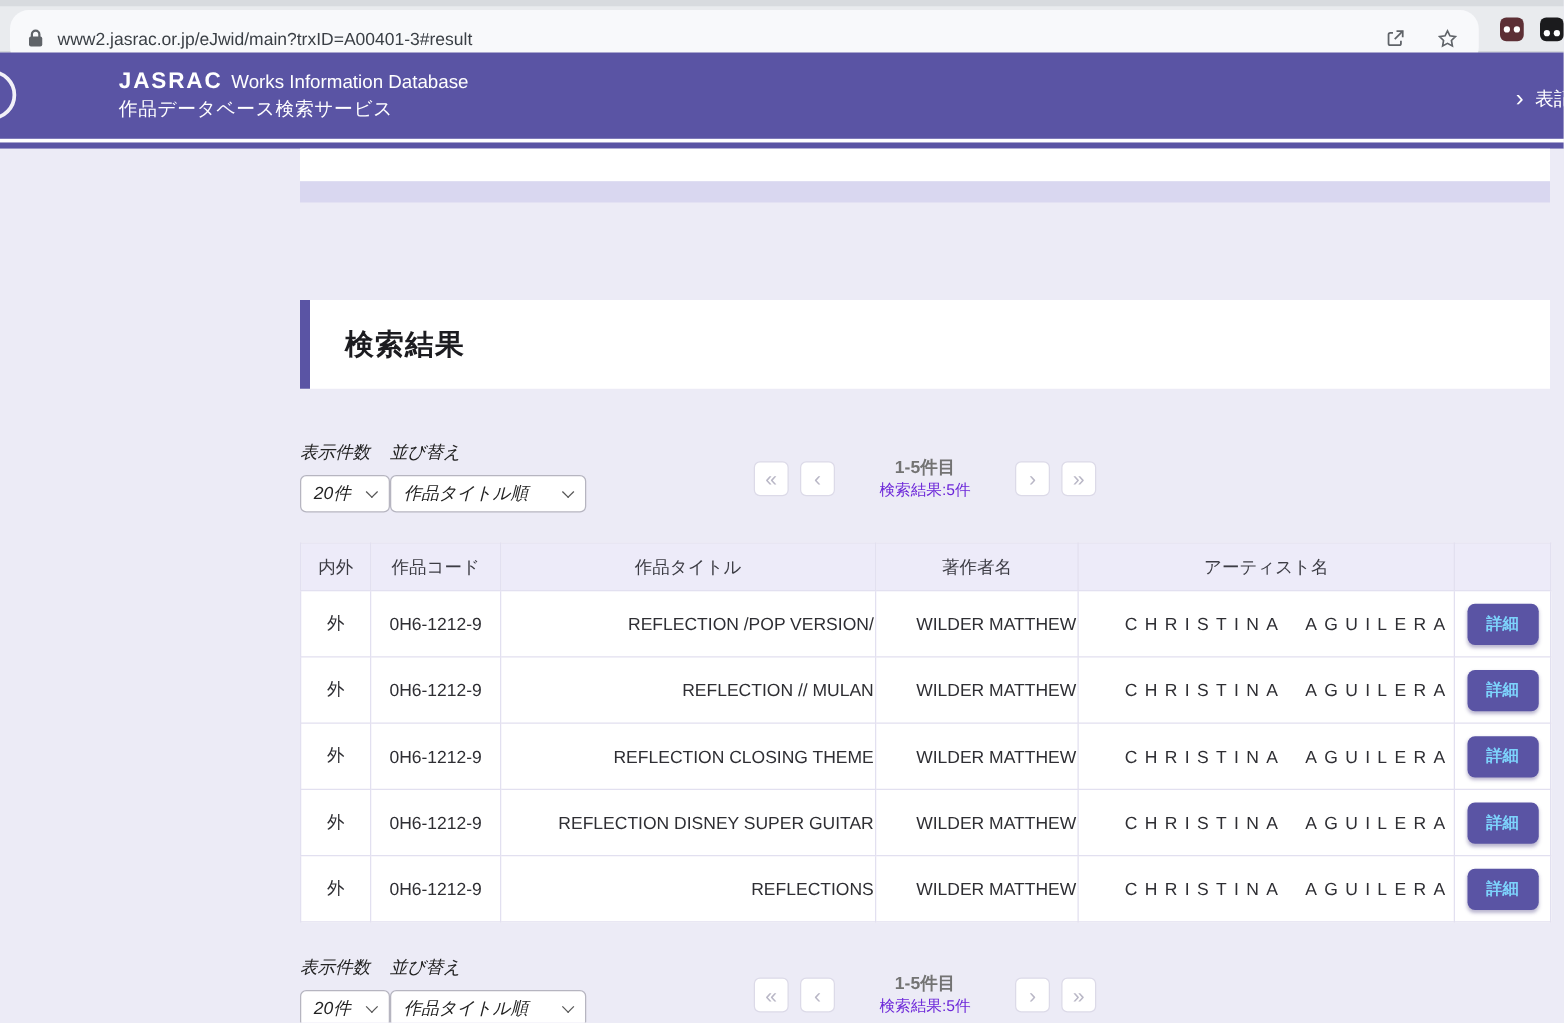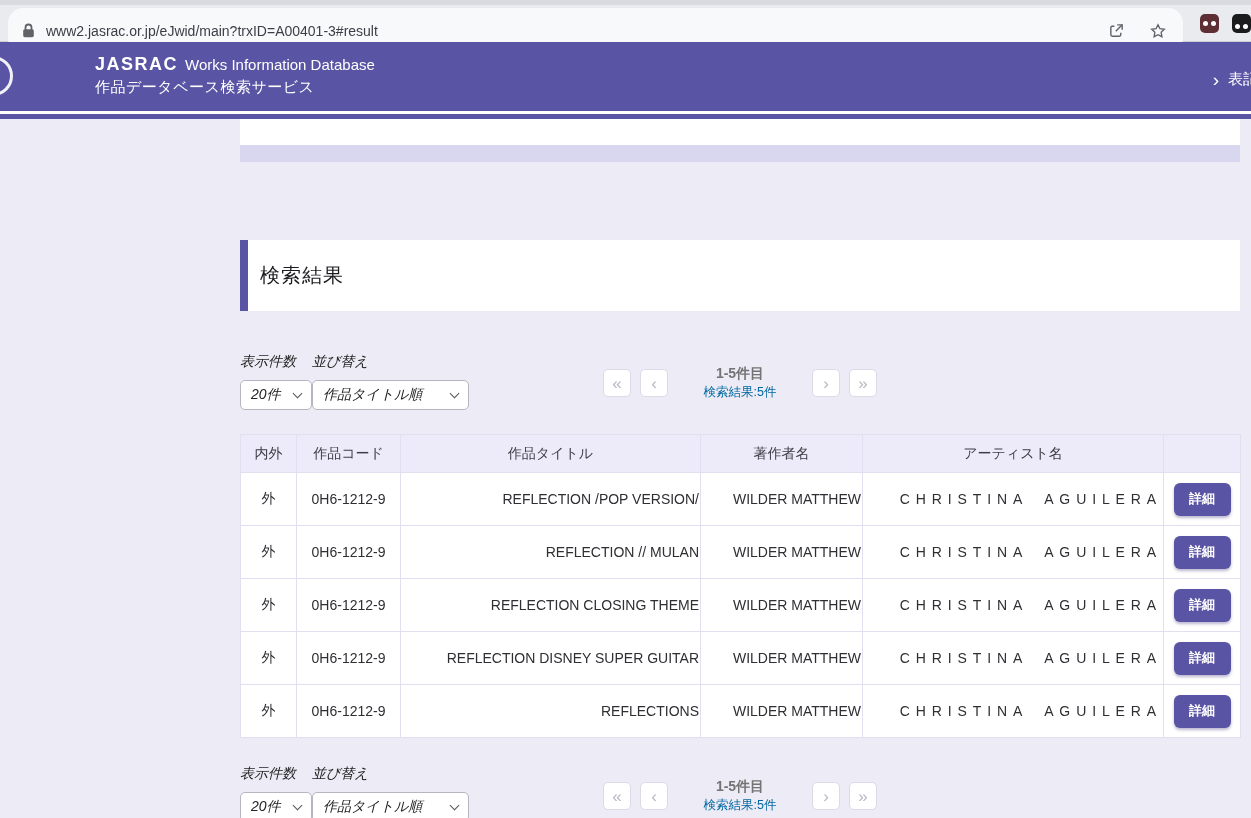--- a/index.html
+++ b/index.html
@@ -43,53 +43,53 @@
   .nav-chev{font-size:19px;line-height:14px;}
   .header-gap{height:3px;background:#fff;}
   .header-line{height:5px;background:var(--accent);}
   
   .page{height:699px;background:var(--page-bg);}
   .content{margin-left:240px;width:1000px;}
   .panel-top{height:26px;background:#fff;}
   .panel-band{height:17px;background:var(--band);}
   .results-box{margin-top:78px;height:71px;background:#fff;border-left:8px solid var(--accent);
     display:flex;align-items:center;}
-  .results-box h1{font-size:20px;margin:0 0 0 12px;color:#1c1c20;letter-spacing:1px;font-weight:normal;}
+  .results-box h1{font-size:23px;margin:0 0 0 28px;color:#1c1c20;letter-spacing:1px;font-weight:bold;}
   
   .controls-row{position:relative;margin-top:42px;height:55px;}
   .controls-row.bottom{margin-top:27px;}
   .selects{display:flex;font-style:italic;}
   .select-label{font-size:14px;color:#222;}
   .select{margin-top:9px;height:30px;background:#fff;border:1px solid #b6b5c0;border-radius:5px;
     display:flex;align-items:center;justify-content:space-between;padding:0 10px;
     font-size:14px;color:#222;cursor:pointer;}
   .sel-count{width:72px;}
   .sel-sort{width:157px;}
   .chev{width:7px;height:7px;border-right:1.6px solid #555;border-bottom:1.6px solid #555;
     transform:rotate(45deg);margin-top:-4px;}
   .pagination{position:absolute;left:50%;top:12px;transform:translateX(-50%);
     display:flex;align-items:center;gap:9px;}
   .controls-row.bottom .pagination{top:13px;}
   .pg{width:28px;height:28px;border-radius:5px;background:#fff;border:1px solid #dcdae8;
     color:#b9b7c6;font-size:17px;display:flex;align-items:center;justify-content:center;
     padding:0;font-family:inherit;cursor:pointer;line-height:1;}
   .pg-info{width:112px;text-align:center;margin:0 7px;}
   .pg-range{font-size:14px;font-weight:bold;color:#737373;}
-  .pg-total{font-size:12.5px;color:#0369a1;margin-top:1px;}
+  .pg-total{font-size:12.5px;color:#6d28d9;margin-top:1px;}
   
   .results-table{margin-top:26px;width:1000px;border-collapse:collapse;background:#fff;table-layout:fixed;}
   .results-table th{background:var(--table-header-bg);font-weight:normal;font-size:14px;color:#3c3c44;
     height:38px;border:1px solid var(--table-border);text-align:center;}
   .results-table td{font-size:14px;color:#2e2e33;height:53px;border:1px solid var(--table-border);
     background:#fff;}
   .c-inout,.c-code{text-align:center;}
   .c-title,.c-author,.c-artist{text-align:right;padding-left:11px;}
   .c-artist{letter-spacing:.42em;word-spacing:.55em;font-size:13.5px;color:#222;}
   .c-action{text-align:center;}
-  .detail-btn{width:57px;height:33px;background:var(--accent);color:#ffffff;border:none;border-radius:6px;
+  .detail-btn{width:57px;height:33px;background:var(--accent);color:#7dd3fc;border:none;border-radius:6px;
     font-size:13px;font-weight:bold;font-family:inherit;cursor:pointer;
     box-shadow:0 2px 3px rgba(60,50,120,.35);}
 </style>
 </head>
 <body>
 
 <div>
 
   <div class="toolbar">
     <div class="omnibox">

